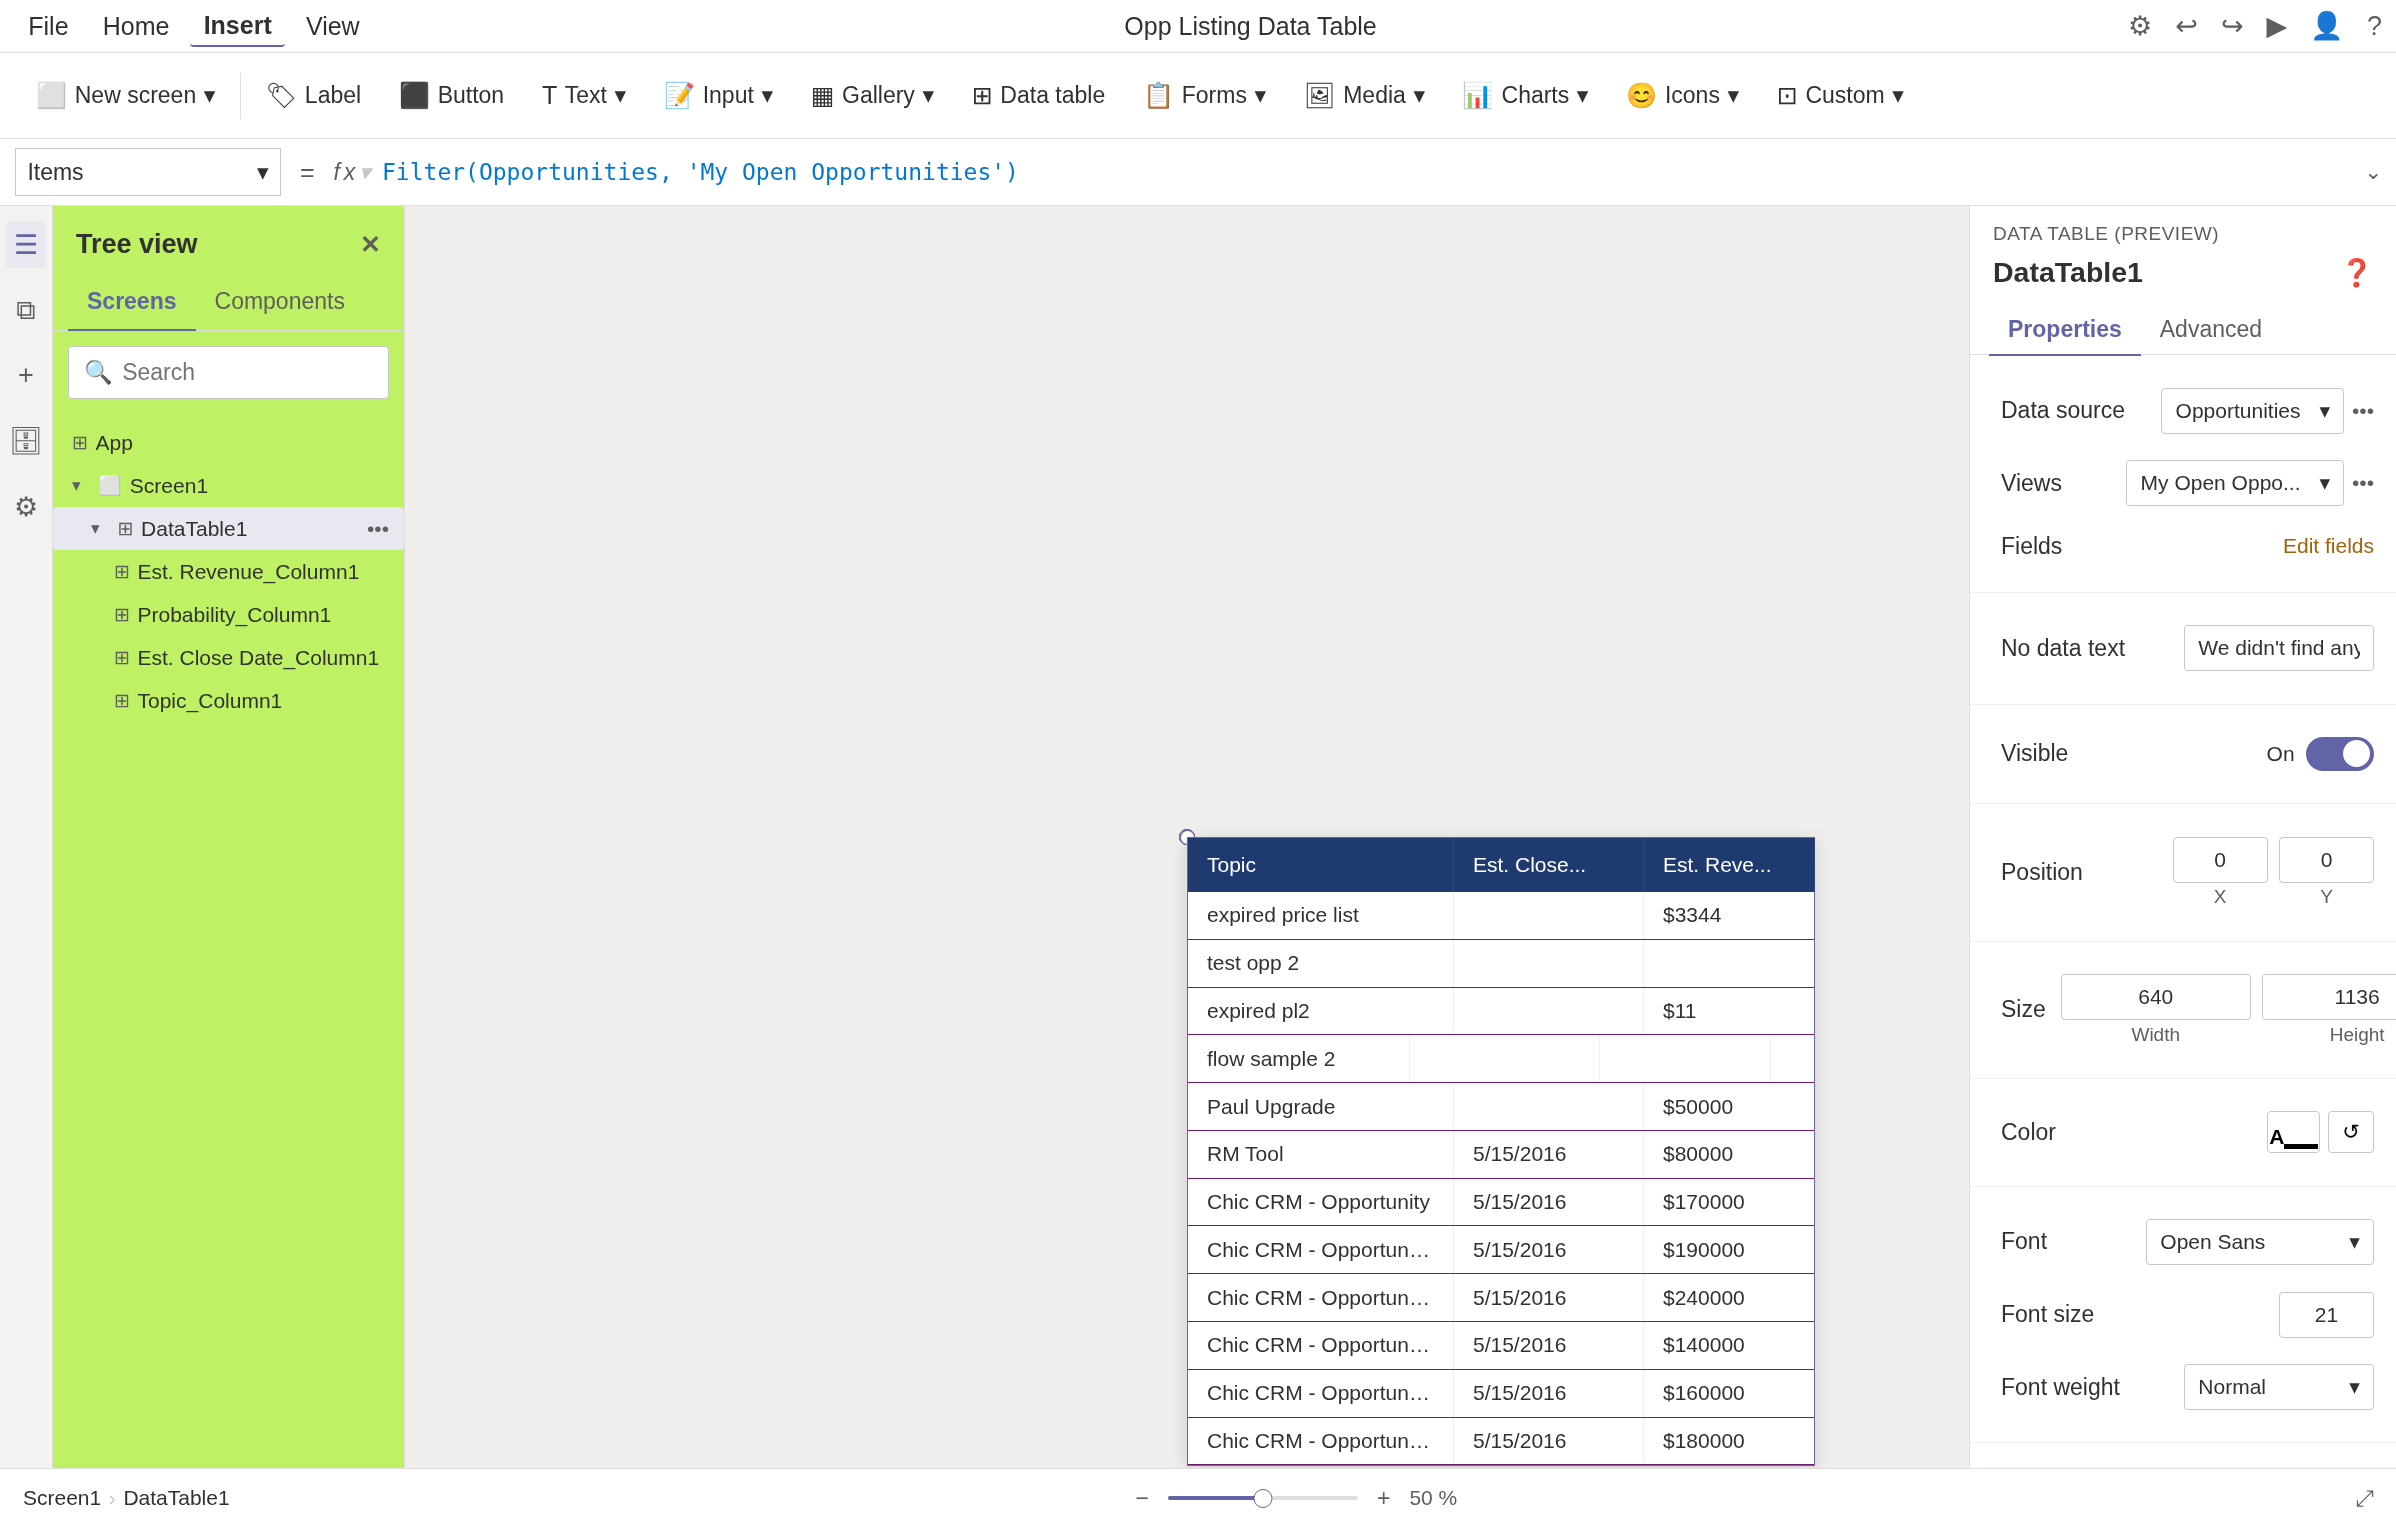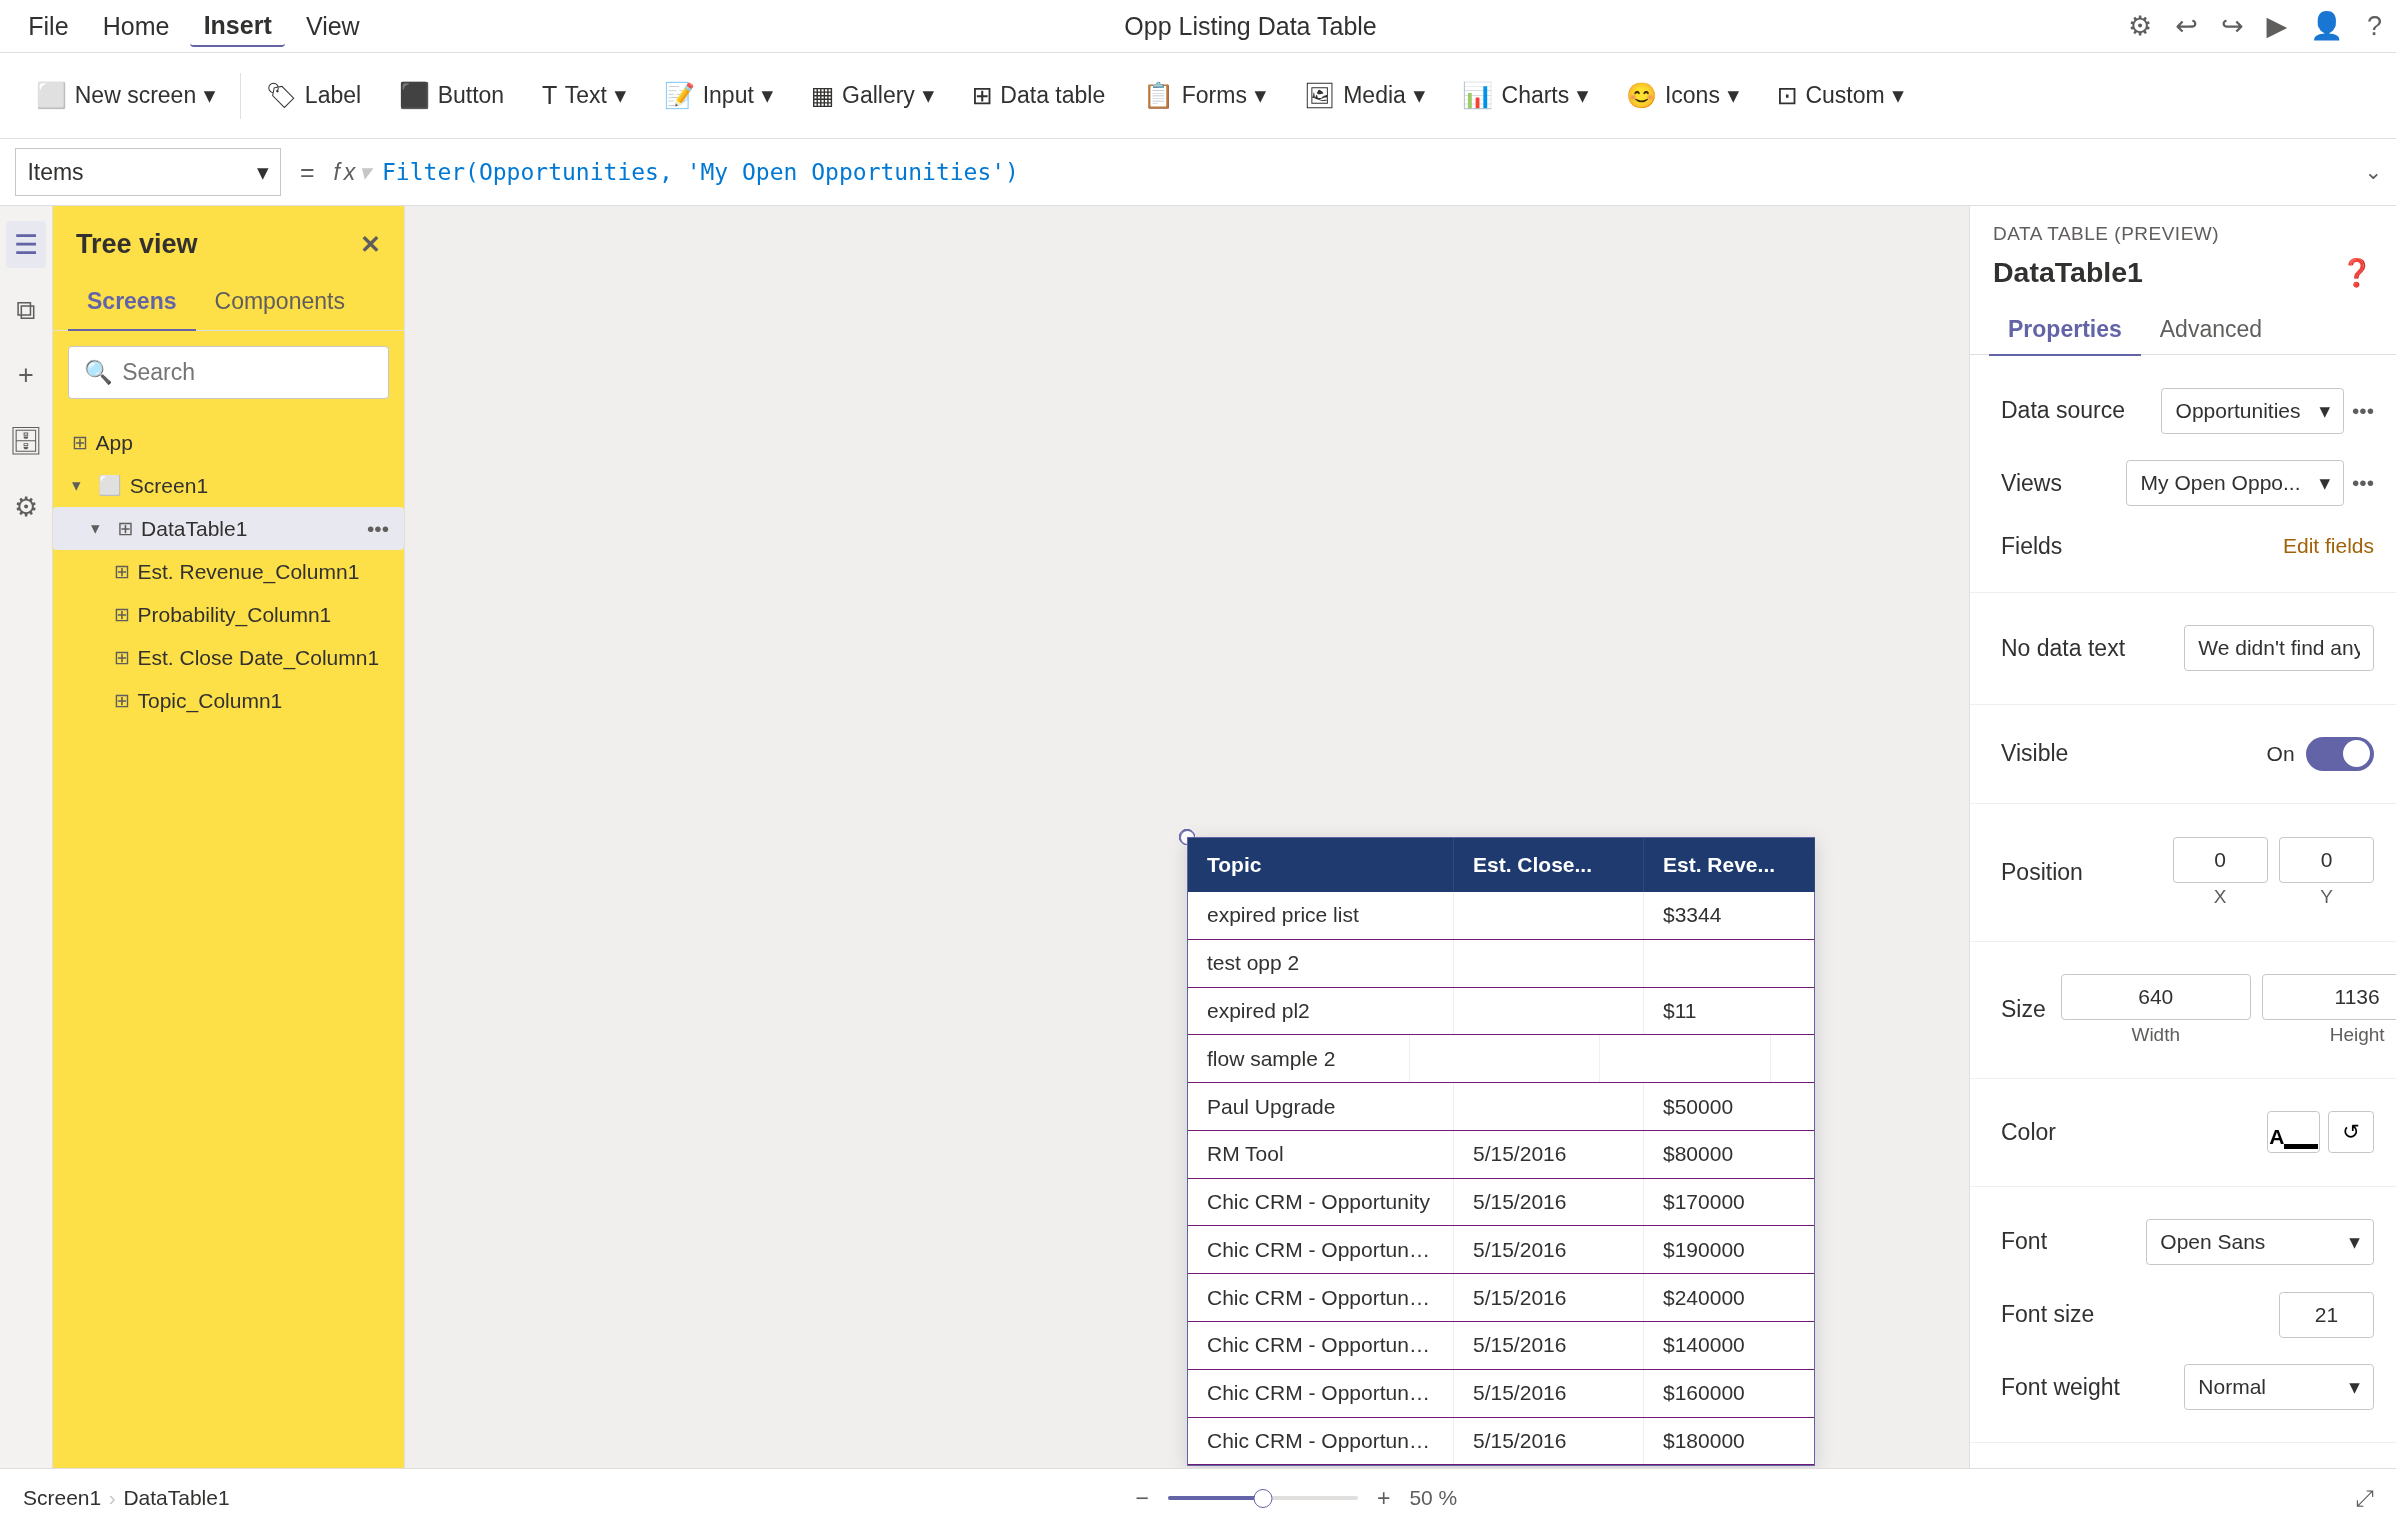--- a/index.html
+++ b/index.html
@@ -45,21 +45,21 @@
     .formula-input {
       flex: 1; height: 48px; border: none; outline: none; font-size: 23px;
       color: #0078d4; background: transparent; font-family: 'Consolas', monospace;
     }
 
     
     .main-area { display: flex; flex: 1; overflow: hidden; }
 
     
     .sidebar {
-      width: 352px; background: #fde047; border-right: 1px solid #e1dfdd;
+      width: 352px; background: #bef264; border-right: 1px solid #e1dfdd;
       display: flex; flex-direction: column; flex-shrink: 0;
     }
     .sidebar-header {
       display: flex; align-items: center; justify-content: space-between;
       padding: 23px 23px 15px; font-size: 27px; font-weight: 600; color: #323130;
     }
     .sidebar-tabs { display: flex; border-bottom: 1px solid #e1dfdd; padding: 0 15px; }
     .sidebar-tab {
       padding: 13.3px 19px; font-size: 23px; color: #605e5c; cursor: pointer;
       border-bottom: 2.9px solid transparent; margin-bottom: -1px;
@@ -98,21 +98,21 @@
     
     .dt-widget {
       position: absolute; background: #fff; border: 1.9px solid #6264a7;
       box-shadow: 0 3.8px 19px rgba(0,0,0,0.15);
     }
     .dt-handle {
       width: 15px; height: 15px; background: #fff; border: 1.9px solid #6264a7;
       border-radius: 50%; position: absolute; cursor: pointer;
     }
     .dt-header-row {
-      display: flex; background: #1e3a6e; color: #fff; font-size: 21px; font-weight: 700;
+      display: flex; background: #1e3a6e; color: #fff; font-size: 21px; font-weight: 400;
     }
     .dt-header-cell {
       padding: 15px 19px; border-right: 1px solid #2d4a7e; flex-shrink: 0; overflow: hidden; white-space: nowrap;
     }
     .dt-body { overflow: hidden; }
     .dt-row {
       display: flex; border-bottom: 1px solid #701a75; font-size: 21px;
     }
     .dt-cell {
       padding: 11.4px 19px; border-right: 1px solid #f0efee; overflow: hidden;

